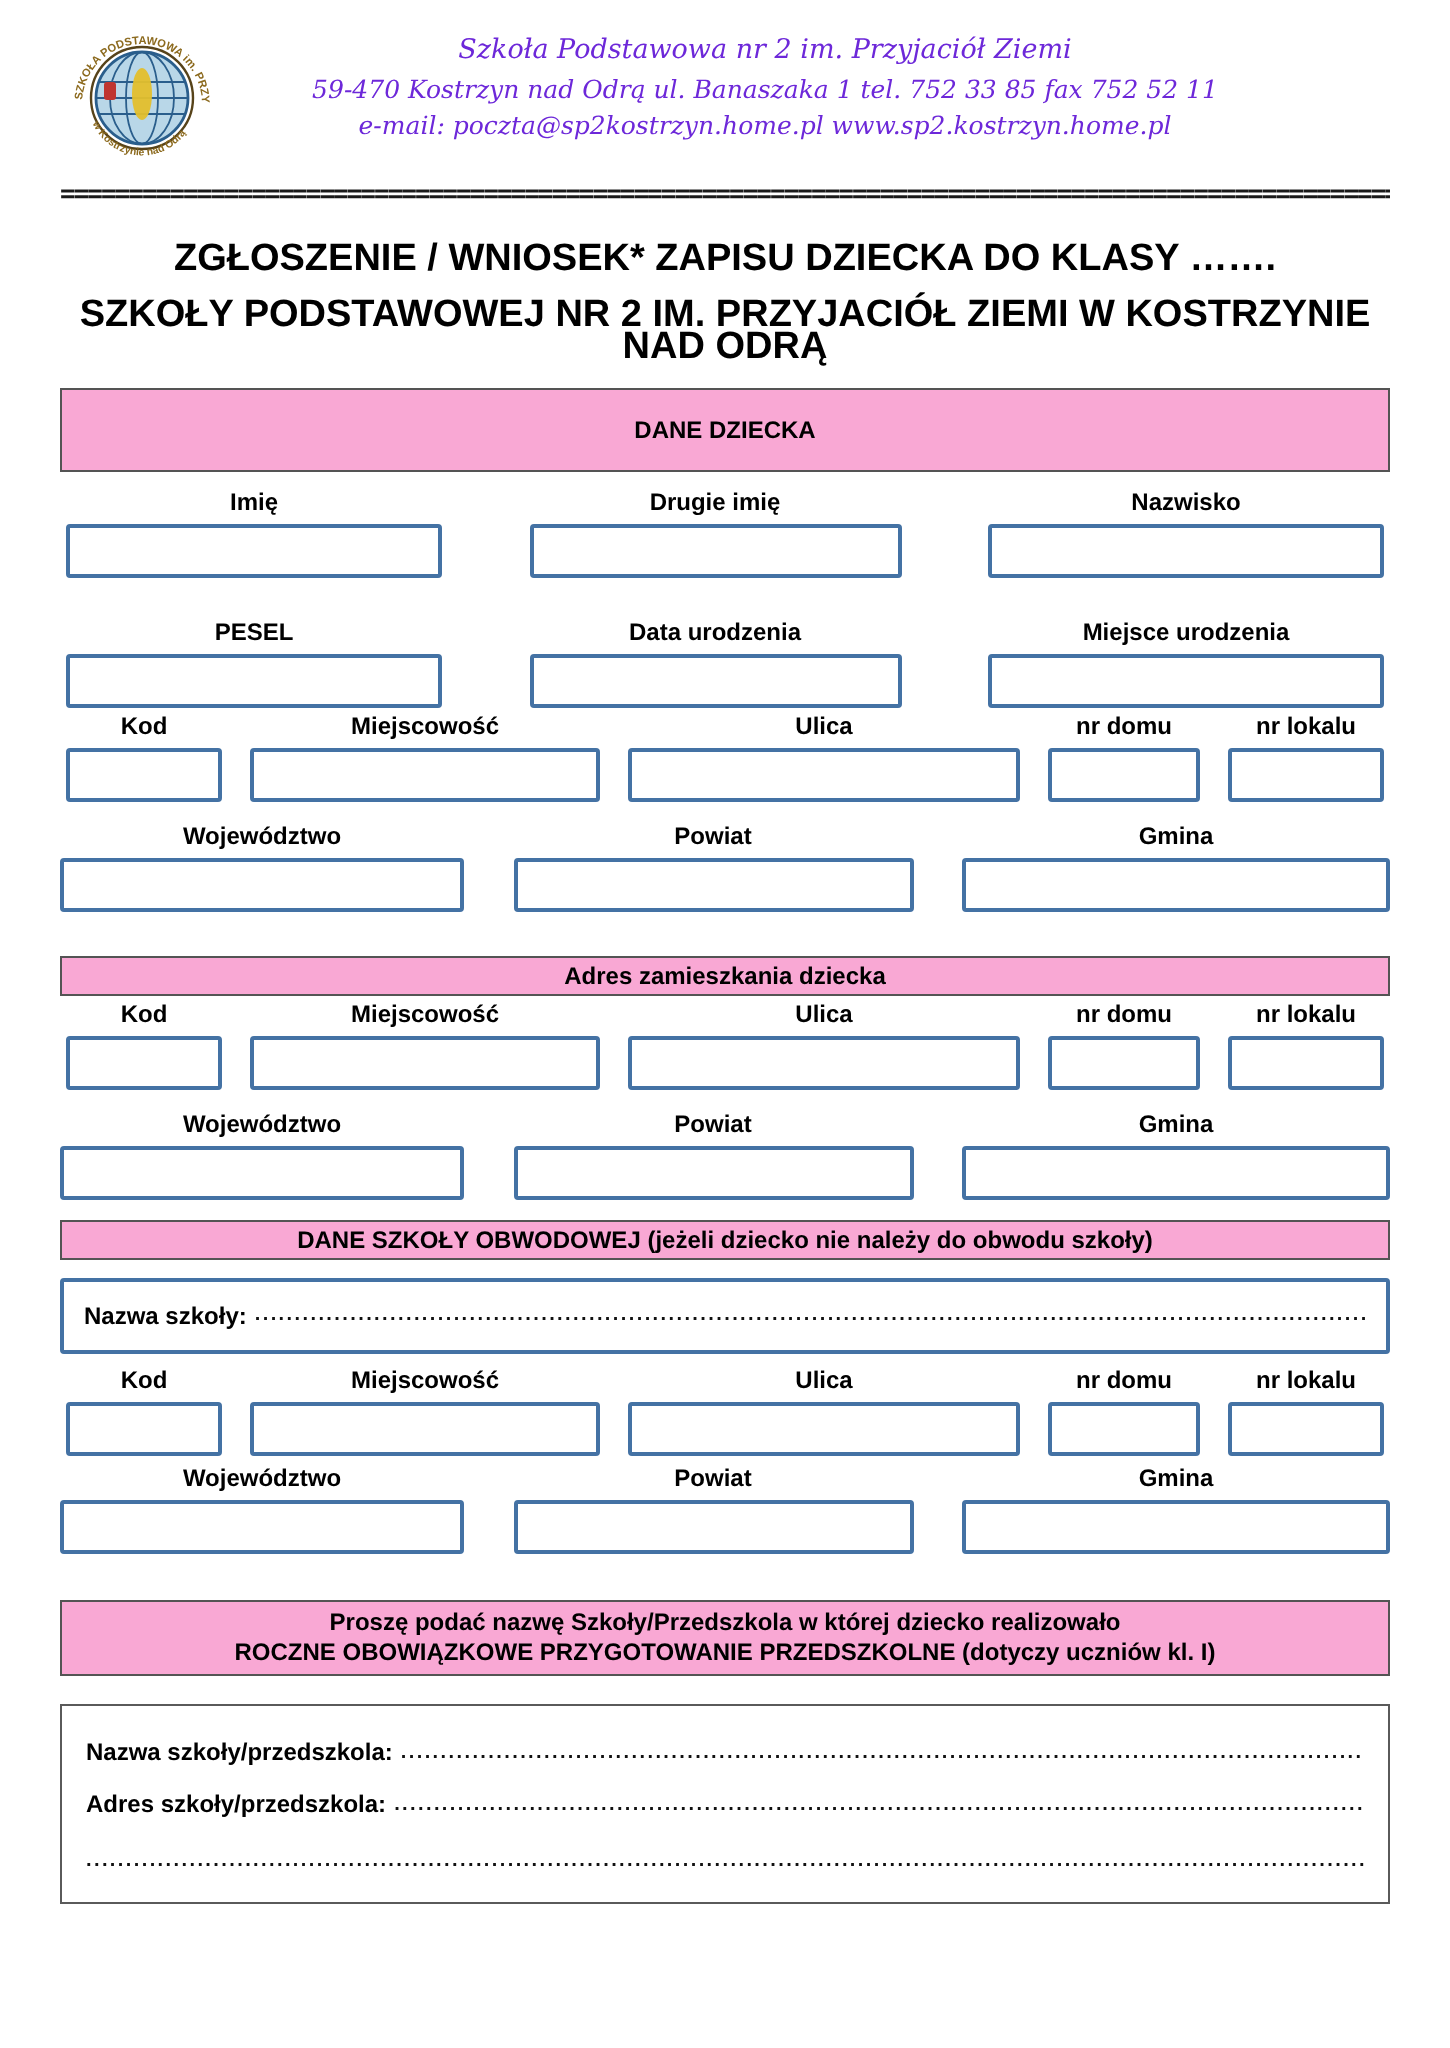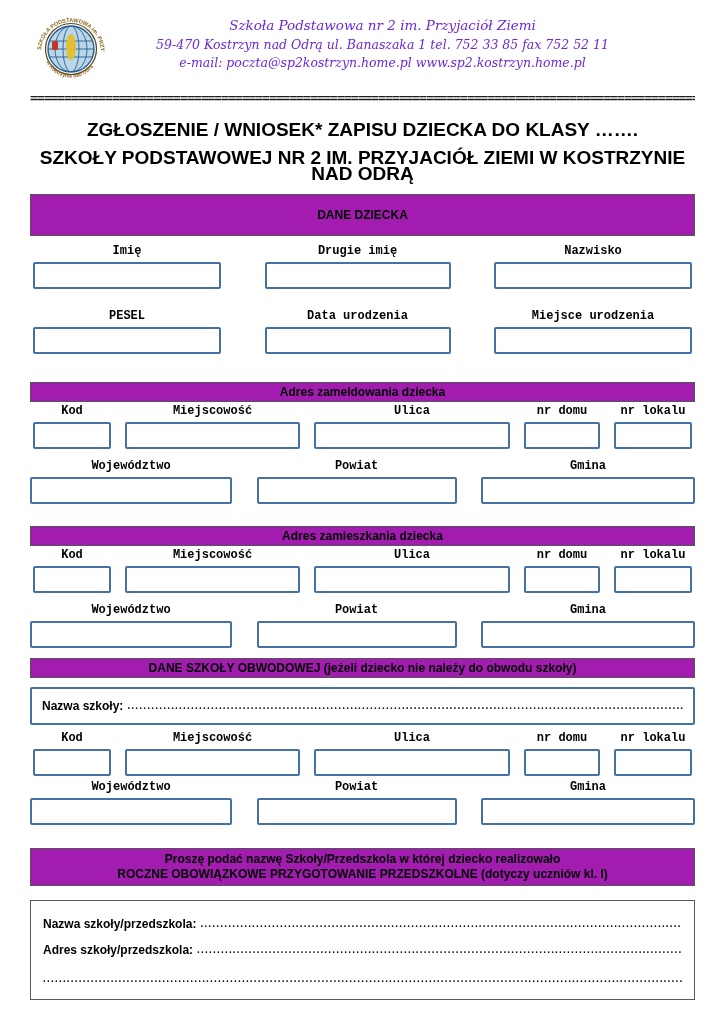--- a/index.html
+++ b/index.html
@@ -26,35 +26,35 @@
     font-size:13px;color:#1a1a1a;letter-spacing:-1px;line-height:12px;
   }
 
   
   .title{ text-align:center;font-weight:bold;font-size:19px;line-height:16px;}
   .t1{margin-top:18px;}
   .t2{margin-top:12px;}
 
   
   .bar{
-    background:#a21caf;border:1.5px solid #545454;
+    background:#f9a8d4;border:1.5px solid #545454;
     text-align:center;font-weight:bold;font-size:12px;color:#000;
     display:flex;flex-direction:column;align-items:center;justify-content:center;
     box-sizing:border-box;
   }
   .bar-tall{margin-top:12px;height:42px;}
   .bar-slim{height:20px;}
   .mt28{margin-top:28px;} .mt22{margin-top:22px;} .mt10{margin-top:10px;}
   .bar-2line{margin-top:23px;padding:3px 0;line-height:15px;height:auto;}
 
   
   .g3{display:grid;grid-template-columns:188px 186px 198px;justify-content:space-between;padding:0 3px;}
   .g5{display:grid;grid-template-columns:78px 175px 196px 76px 78px;justify-content:space-between;padding:0 3px;}
   .g3w{display:grid;grid-template-columns:202px 200px 214px;justify-content:space-between;}
-  .flabel{font-weight:bold;font-size:12px;text-align:center;line-height:15px;font-family:Liberation Mono, monospace;}
+  .flabel{font-weight:bold;font-size:12px;text-align:center;line-height:15px;}
   .mtL8{margin-top:8px;} .mtL9{margin-top:20px;} .mtL2{margin-top:2px;}
   .mtL10{margin-top:10px;} .mtL6{margin-top:6px;} .mtL4{margin-top:4px;}
   .ibox{
     box-sizing:border-box;height:27px;margin-top:3px;
     border:2px solid #4472a4;border-radius:2px;background:#fff;
   }
 
   
   .name-box{
     margin-top:9px;box-sizing:border-box;height:38px;
@@ -136,23 +136,20 @@
     <div class="ibox"></div>
     <div class="ibox"></div>
     <div class="flabel mtL9">PESEL</div>
     <div class="flabel mtL9">Data urodzenia</div>
     <div class="flabel mtL9">Miejsce urodzenia</div>
     <div class="ibox"></div>
     <div class="ibox"></div>
     <div class="ibox"></div>
   </div>
 
-  <div class="bar bar-slim mt28">
-    <span>Adres  zameldowania dziecka</span>
-  </div>
 
   <div class="g5">
     <div class="flabel mtL2">Kod</div>
     <div class="flabel mtL2">Miejscowość</div>
     <div class="flabel mtL2">Ulica</div>
     <div class="flabel mtL2">nr domu</div>
     <div class="flabel mtL2">nr lokalu</div>
     <div class="ibox"></div>
     <div class="ibox"></div>
     <div class="ibox"></div>

